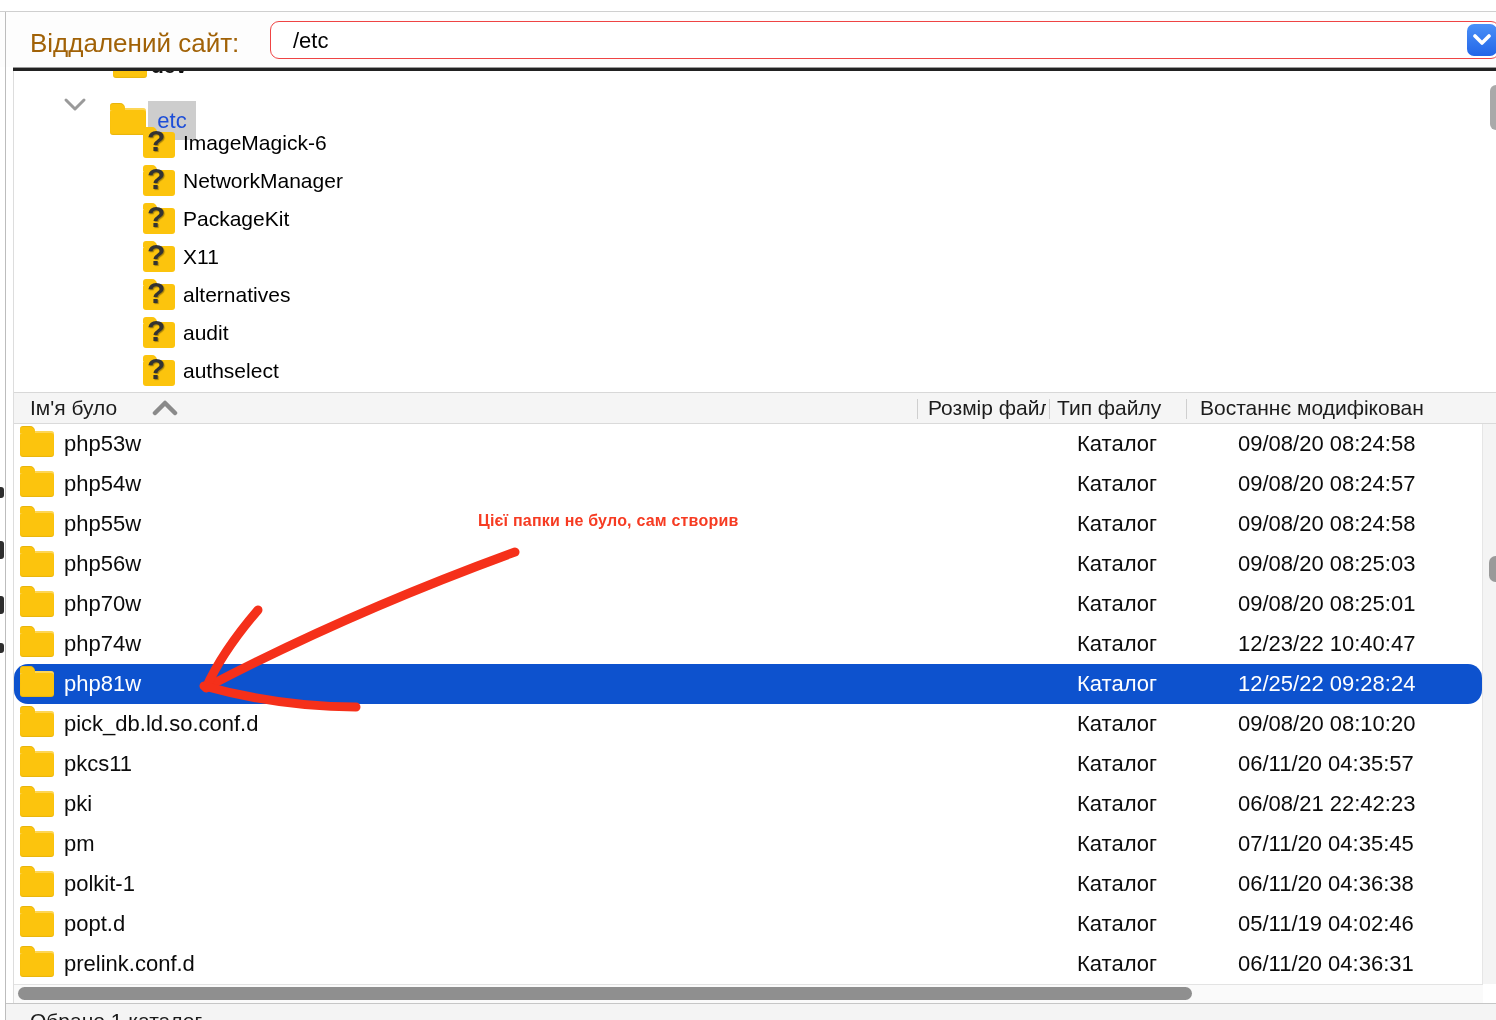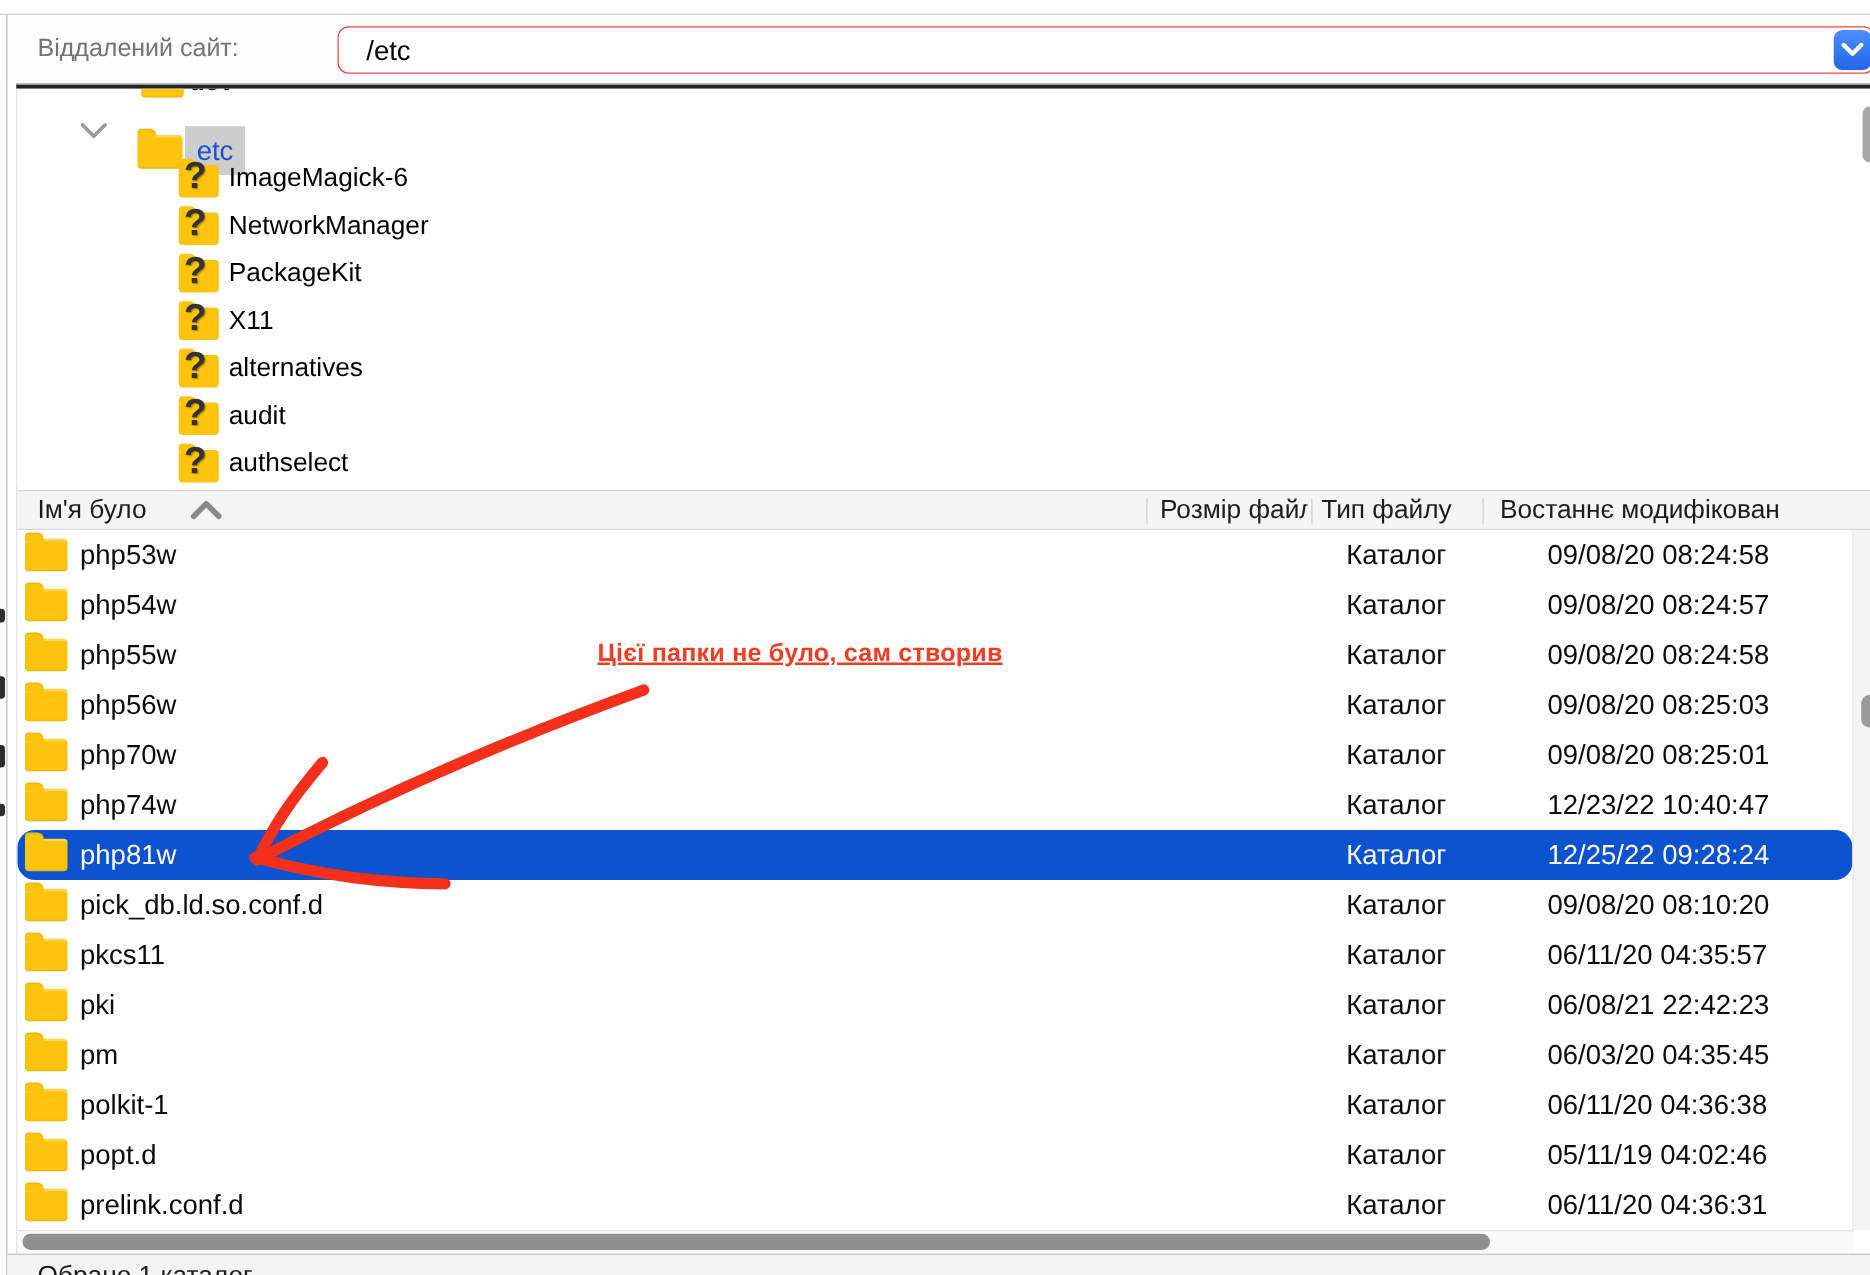--- a/index.html
+++ b/index.html
@@ -6,21 +6,21 @@
   .screen{
     position:relative;width:1496px;height:1020px;margin:0 auto;
     background:#ffffff;overflow:hidden;
     font-family:"Liberation Sans","DejaVu Sans",sans-serif;
     color:#111;
     --sel-blue:#0d52ce; --red:#f63b22; --folder:#fcc40d; --btn-blue:#2e7cf6;
   }
   
   .top-strip{position:absolute;left:0;top:0;width:1496px;height:11px;background:#fff;border-bottom:1px solid #cfcfcf;}
   .remote-bar{position:absolute;left:0;top:12px;width:1496px;height:55px;background:#fdfdfd;}
-  .remote-label{position:absolute;left:30px;top:16px;font-size:20px;color:#737373;}
+  .remote-label{position:absolute;left:30px;top:16px;font-size:26px;color:#a16207;}
   .combo{position:absolute;left:270px;top:9px;width:1230px;height:38px;background:#fff;
          border:1px solid #ef4444;border-radius:9px;box-sizing:border-box;}
   .combo-value{position:absolute;left:22px;top:6px;font-size:22px;color:#000;}
   .combo-btn{position:absolute;top:2px;right:2px;width:30px;height:32px;border-radius:7px;
              background:linear-gradient(180deg,#4a90f8 0%,#2366e8 100%);display:flex;align-items:center;justify-content:center;}
   .dark-divider{position:absolute;left:13px;top:67px;width:1483px;height:4px;background:#222;border-top:1px solid #9a9a9a;box-sizing:border-box;}
   
   .vline-a{position:absolute;left:5px;top:12px;width:1px;height:1008px;background:#bdbdbd;}
   .vline-b{position:absolute;left:13px;top:71px;width:1px;height:932px;background:#dddddd;}
   .edge-mark{position:absolute;left:0;width:4px;background:#2d2d2d;border-radius:0 3px 3px 0;}
@@ -64,21 +64,21 @@
   .lrow.selected{background:var(--sel-blue);border-radius:14px;}
   .lrow .ficon{position:absolute;left:6px;top:7px;}
   .lrow .fname{position:absolute;left:50px;top:7px;font-size:22px;color:#0b0b0b;white-space:nowrap;}
   .lrow .ftype{position:absolute;left:1063px;top:7px;font-size:22px;color:#0b0b0b;}
   .lrow .fdate{position:absolute;left:1224px;top:7px;font-size:22px;color:#0b0b0b;white-space:nowrap;}
   .lrow.selected .fname,.lrow.selected .ftype,.lrow.selected .fdate{color:#fff;}
   
   .v-track{position:absolute;left:1482px;top:424px;width:14px;height:560px;background:#f4f4f4;border-left:1px solid #e6e6e6;box-sizing:border-box;}
   .v-thumb{position:absolute;left:1489px;top:556px;width:13px;height:26px;border-radius:7px;background:#9a9a9a;}
   
-  .annotation-text{position:absolute;left:478px;top:512px;font-size:20px;font-weight:700;color:var(--red);letter-spacing:.2px;text-decoration:underline;}
+  .annotation-text{position:absolute;left:478px;top:512px;font-size:16px;font-weight:700;color:var(--red);letter-spacing:.2px;}
   .arrow-svg{position:absolute;left:0;top:0;width:1496px;height:1020px;pointer-events:none;}
   
   .h-track{position:absolute;left:14px;top:984px;width:1469px;height:19px;background:#fafafa;border-top:1px solid #e3e3e3;box-sizing:border-box;}
   .h-thumb{position:absolute;left:18px;top:987px;width:1174px;height:13px;border-radius:7px;background:#8f8f8f;}
   .status-bar{position:absolute;left:6px;top:1003px;width:1490px;height:17px;background:#f4f4f4;border-top:1px solid #c6c6c6;box-sizing:border-box;overflow:hidden;}
   .status-text{position:absolute;left:24px;top:5px;font-size:21px;color:#1a1a1a;}
 </style>
 </head>
 <body>
 
@@ -243,21 +243,21 @@
       <div class="lrow">
         <span class="ficon"></span>
         <span class="fname">pki</span>
         <span class="ftype">Каталог</span>
         <span class="fdate">06/08/21 22:42:23</span>
       </div>
       <div class="lrow">
         <span class="ficon"></span>
         <span class="fname">pm</span>
         <span class="ftype">Каталог</span>
-        <span class="fdate">06/03/20 04:35:45</span>
+        <span class="fdate">07/11/20 04:35:45</span>
       </div>
       <div class="lrow">
         <span class="ficon"></span>
         <span class="fname">polkit-1</span>
         <span class="ftype">Каталог</span>
         <span class="fdate">06/11/20 04:36:38</span>
       </div>
       <div class="lrow">
         <span class="ficon"></span>
         <span class="fname">popt.d</span>

